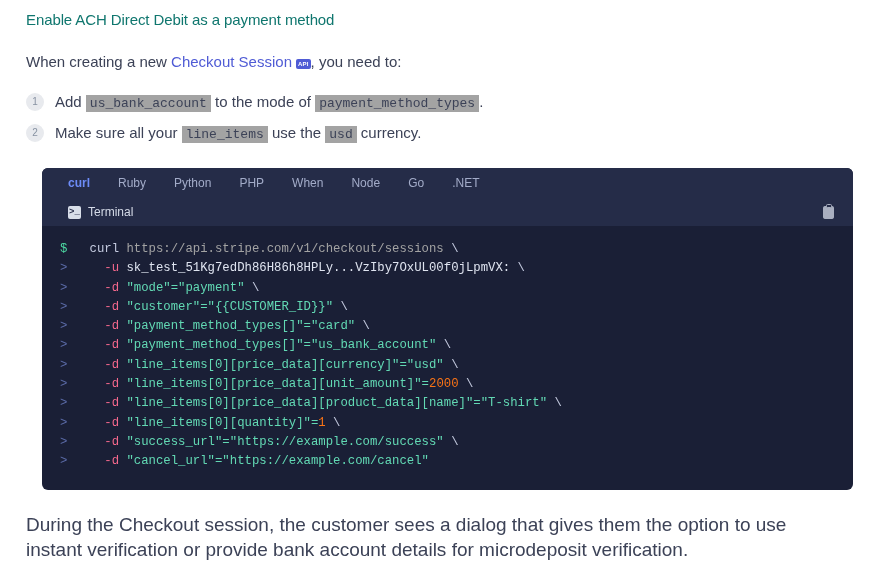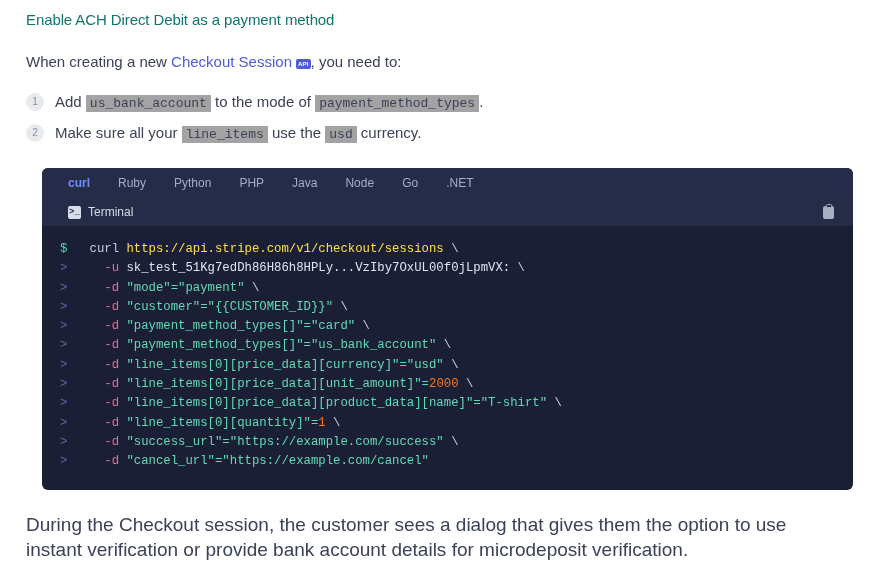--- a/index.html
+++ b/index.html
@@ -173,21 +173,21 @@
     font-family: "Liberation Mono", monospace;
     font-size: 12.3px;
     line-height: 19.3px;
     white-space: pre;
     overflow: hidden;
   }
   .code-line { display: block; }
   .prompt   { color: #4ddba4; }
   .cont     { color: #5b6ba8; }
   .cmd      { color: #c5cbe0; }
-  .url      { color: #fde047; }
+  .url      { color: #a3a3a3; }
   .flag     { color: #f4688c; }
   .str      { color: #62d9b4; }
   .num      { color: #f97316; }
   .bslash   { color: #c5cbe0; }
   .secret   { color: #dfe4f0; }
 
   
   .outro {
     font-size: 19px;
     line-height: 25px;
@@ -216,21 +216,21 @@
         <span class="step-text"><span>Make sure all your </span><code class="chip">line_items</code><span> use the </span><code class="chip">usd</code><span> currency.</span></span>
       </li>
     </ol>
 
     <div class="codeblock">
       <div class="tabbar">
           <span class="tab active">curl</span>
           <span class="tab">Ruby</span>
           <span class="tab">Python</span>
           <span class="tab">PHP</span>
-          <span class="tab">Java</span>
+          <span class="tab">When</span>
           <span class="tab">Node</span>
           <span class="tab">Go</span>
           <span class="tab">.NET</span>
         </div>
       <div class="filebar">
         <span class="term-icon">&gt;_</span>
         <span class="filename">Terminal</span>
         <span class="copy-btn">
           <svg width="16" height="18" viewBox="0 0 16 18" fill="none" xmlns="http://www.w3.org/2000/svg" aria-hidden="true">
             <rect x="2.5" y="3.5" width="10" height="12" rx="1.2" fill="#d5dbe8" stroke="#d5dbe8" stroke-width="1"></rect>

